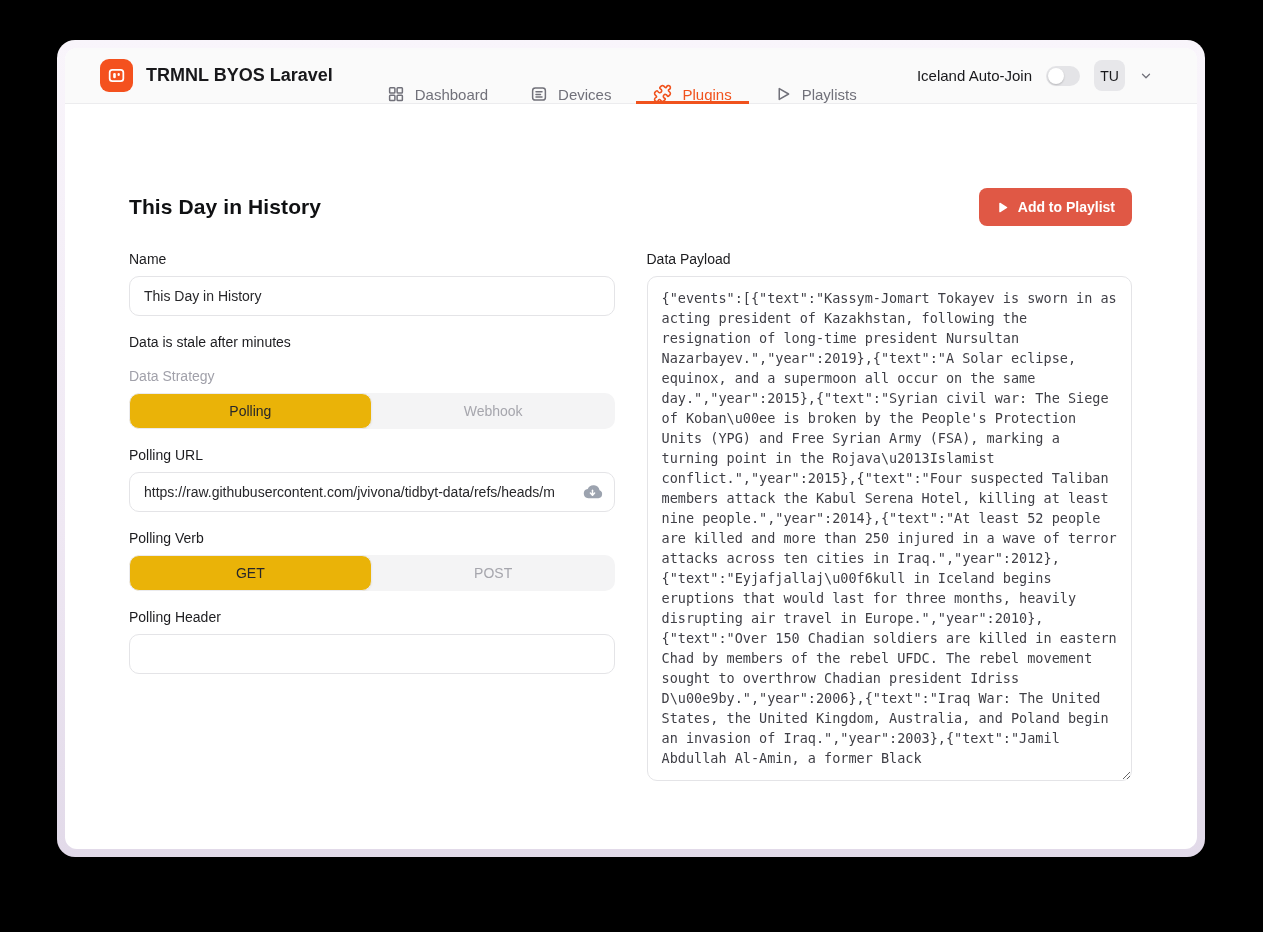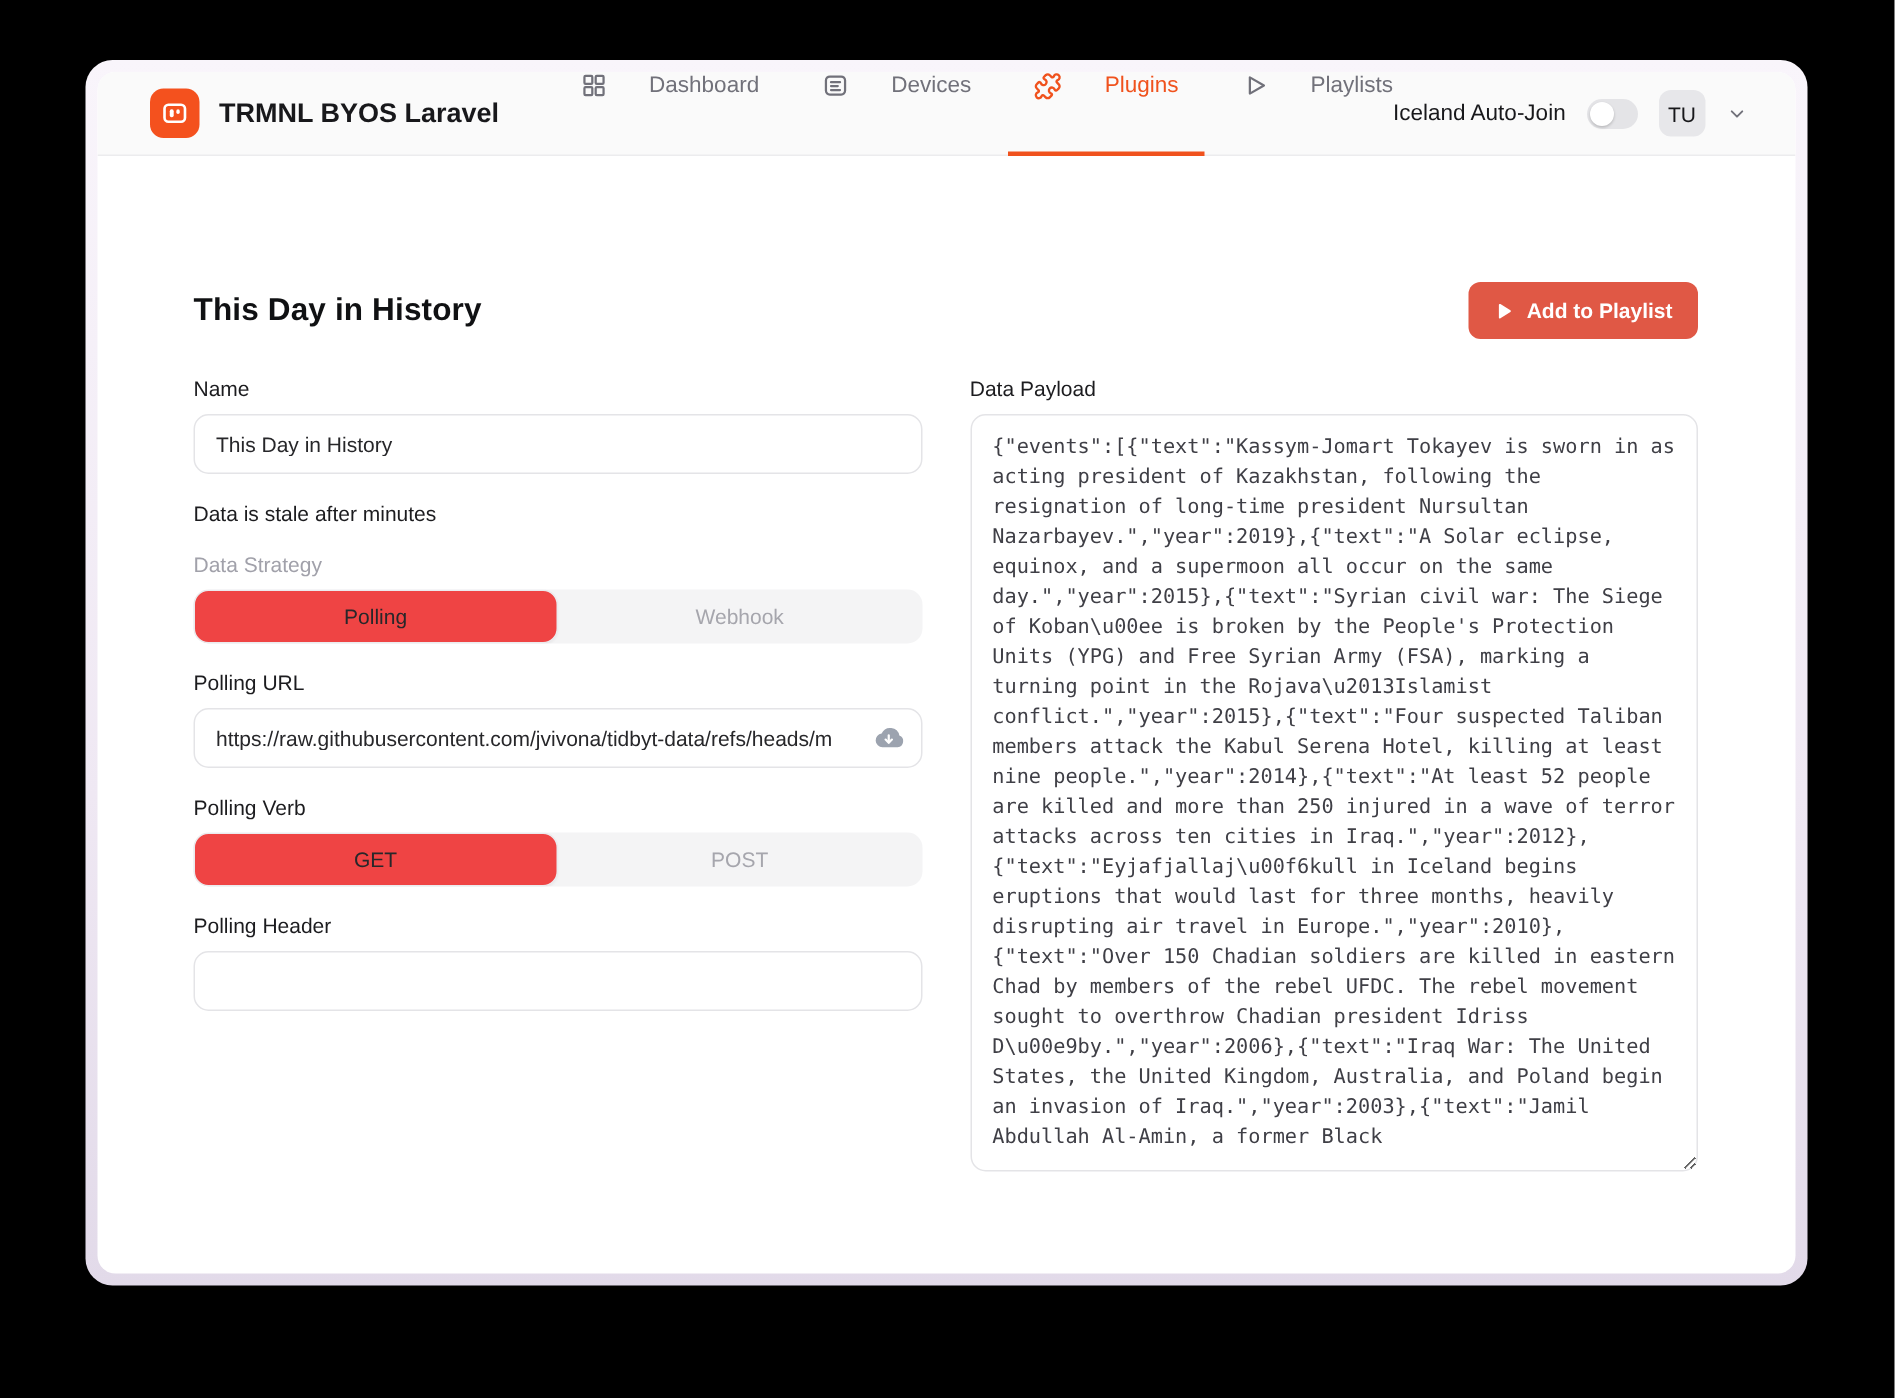--- a/index.html
+++ b/index.html
@@ -26,21 +26,21 @@
     border-bottom:1px solid #ececee;
     display:flex; align-items:center; padding:0 44px 0 35px;
   }
   .logo {
     width:33px; height:33px; border-radius:9px; background:#f4511e;
     display:flex; align-items:center; justify-content:center; flex:0 0 33px;
   }
   .brand { font-size:18px; font-weight:700; color:#18181b; margin-left:13px; white-space:nowrap; }
   .nav { display:flex; align-items:center; margin-left:54px; gap:42px; height:100%; }
   .nav-item {
-    display:flex; align-items:flex-start; gap:28px; height:100%;
+    display:flex; align-items:flex-end; gap:10px; height:100%;
     color:#71717a; font-size:15px; position:relative; cursor:pointer; white-space:nowrap;
   }
   .nav-item svg { stroke:#71717a; }
   .nav-item.active { color:#f0521d; font-weight:500; }
   .nav-item.active svg { stroke:#f0521d; }
   .nav-item.active::after {
     content:""; position:absolute; left:-17px; right:-17px; bottom:-1px;
     height:3px; background:#f0521d;
   }
   .header-right { margin-left:auto; display:flex; align-items:center; gap:14px; }
@@ -84,21 +84,21 @@
   }
   .input-wrap { position:relative; }
   .input-wrap .text-input { padding-right:42px; }
   .input-icon { position:absolute; right:12px; top:50%; transform:translateY(-50%); display:flex; }
   .seg { display:flex; background:#f4f4f5; border-radius:10px; height:36px; overflow:hidden; }
   .seg-opt {
     flex:1; display:flex; align-items:center; justify-content:center;
     font-size:14px; color:#a6a6ad; cursor:pointer; border-radius:10px; border:1px solid transparent;
   }
   .seg-opt.active {
-    background:#ef4444; color:#27272a; font-weight:500;
+    background:#eab308; color:#27272a; font-weight:500;
     border:1px solid #ebebee; box-shadow:0 1px 2px rgba(0,0,0,.05);
   }
   .save-row { display:flex; justify-content:flex-end; margin-top:18px; }
   .btn-save { height:37px; padding:0 17px; }
   .payload-textarea {
     width:100%; height:505px; border:1px solid #e4e4e7; border-radius:10px;
     padding:11px 14px; font-family:"DejaVu Sans Mono","Liberation Mono",monospace;
     font-size:13.5px; line-height:20px; color:#3f3f46; background:#fff;
     resize:both; overflow:auto; outline:none;
   }

